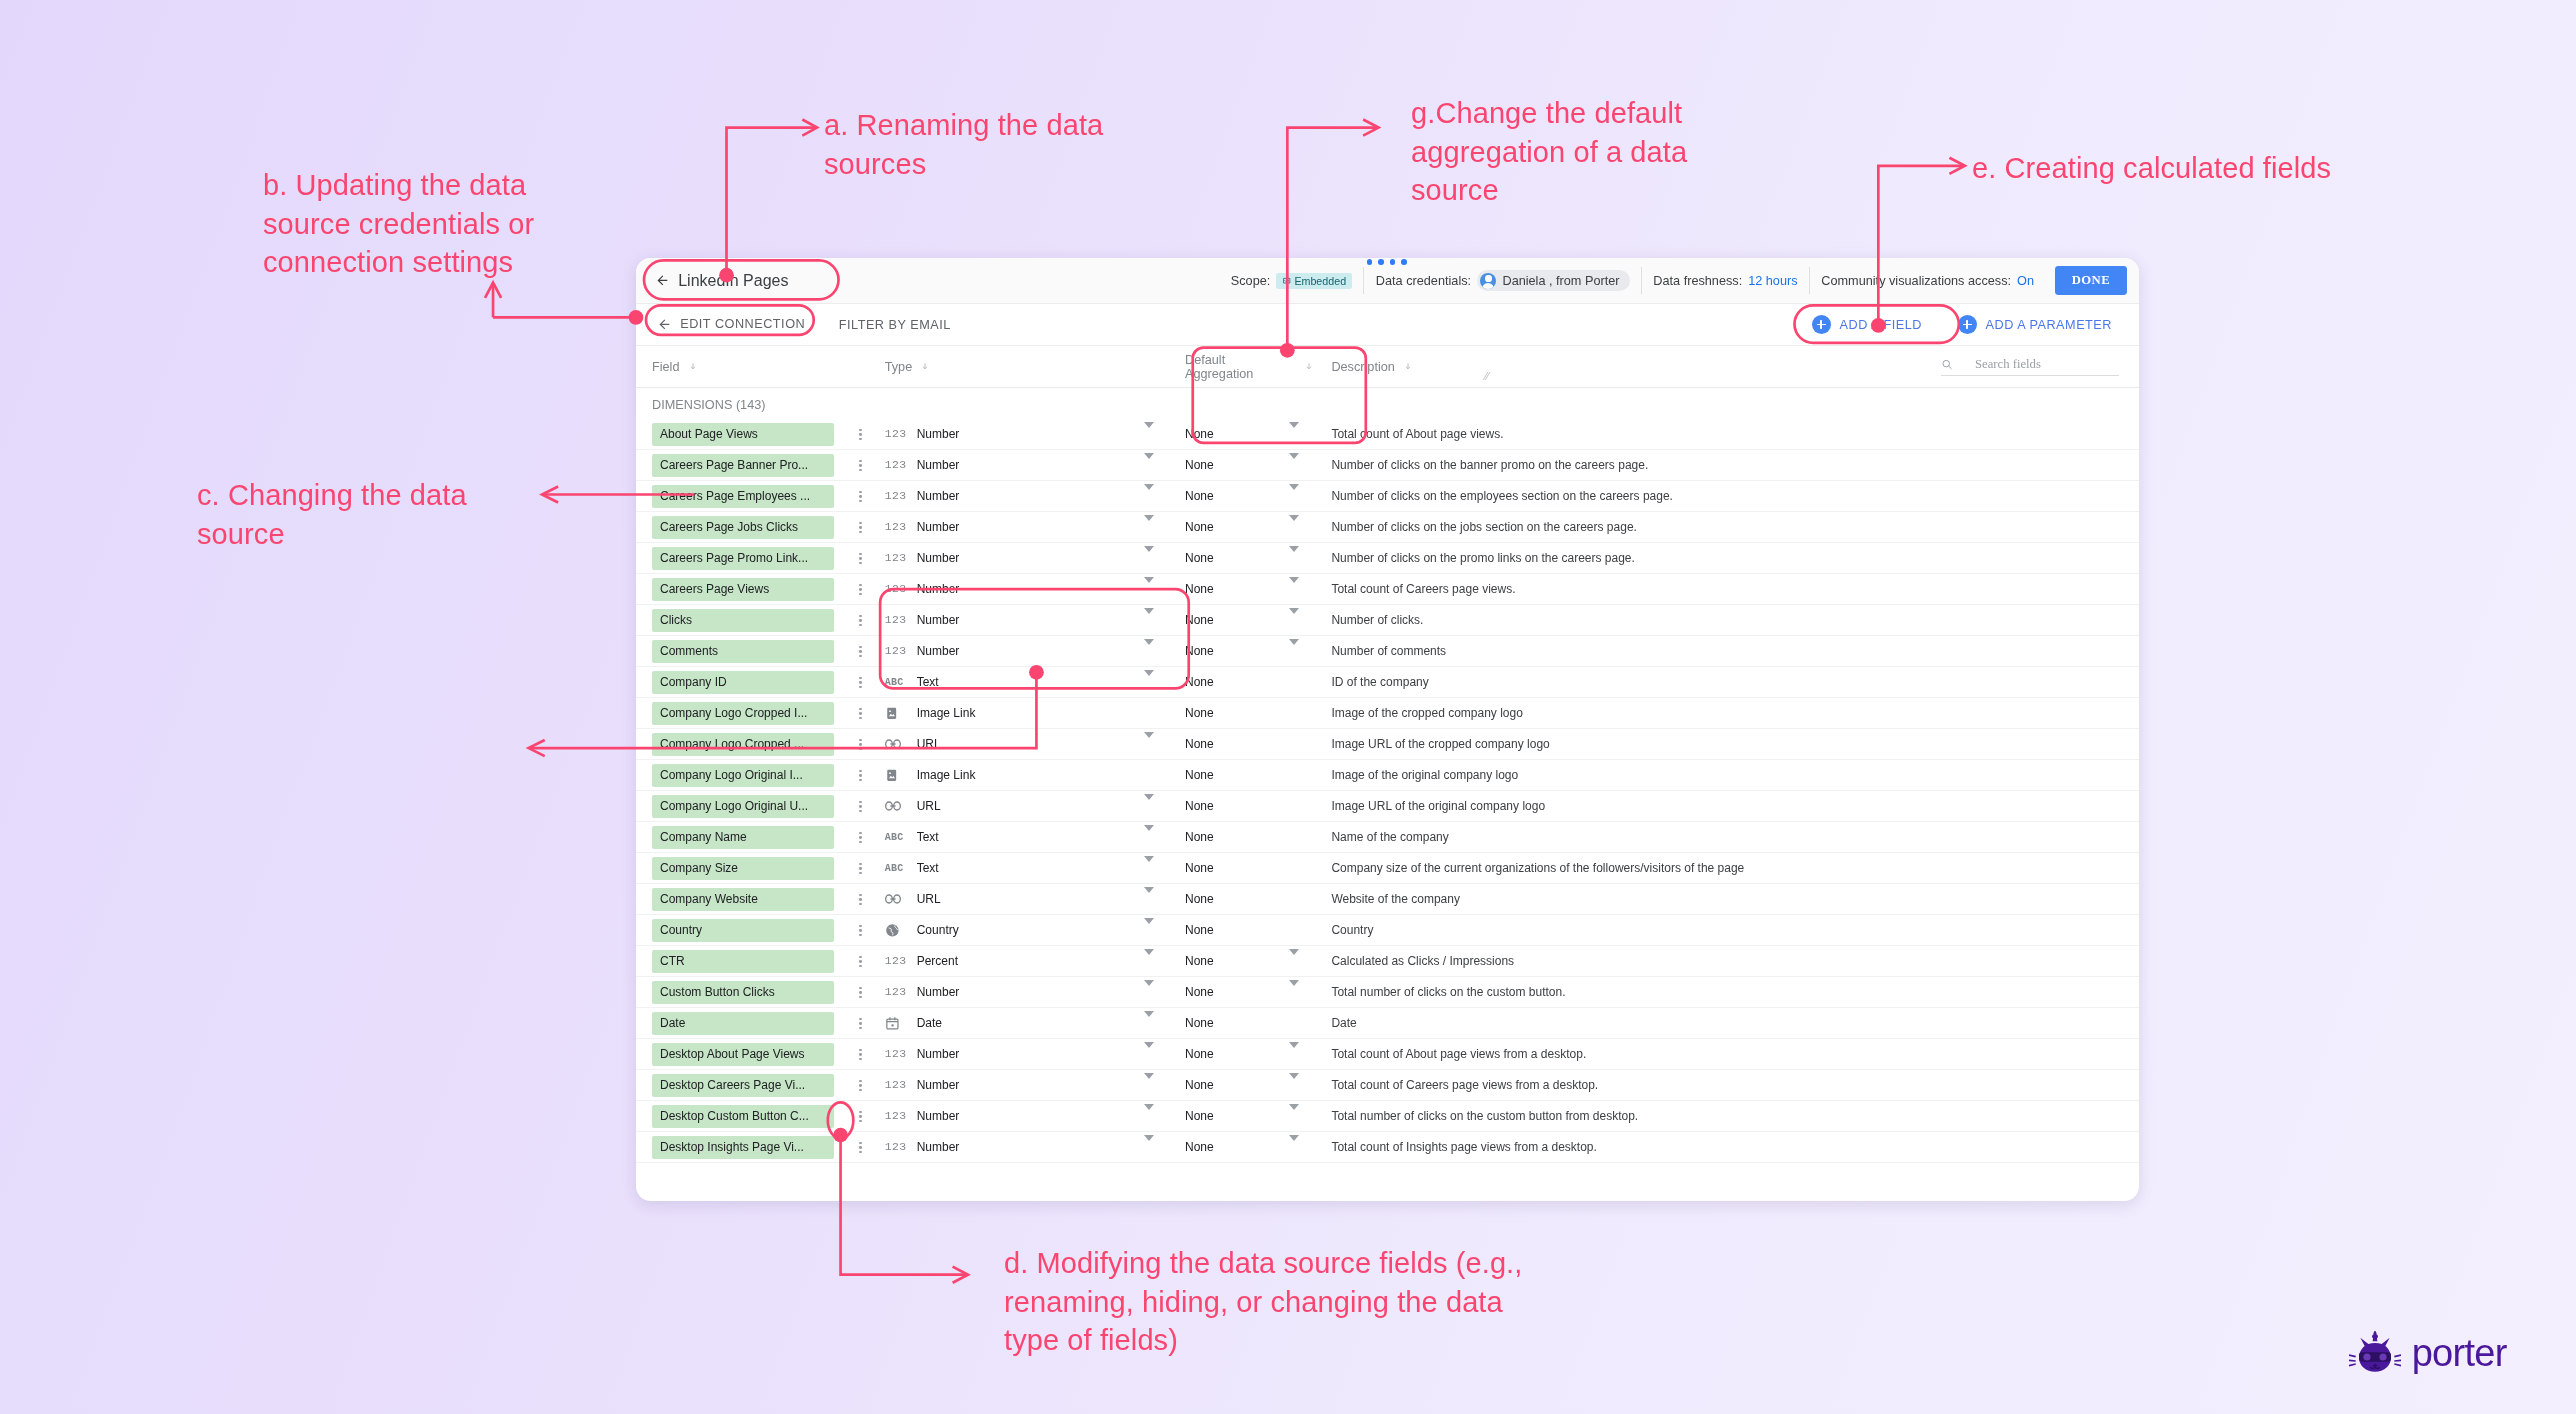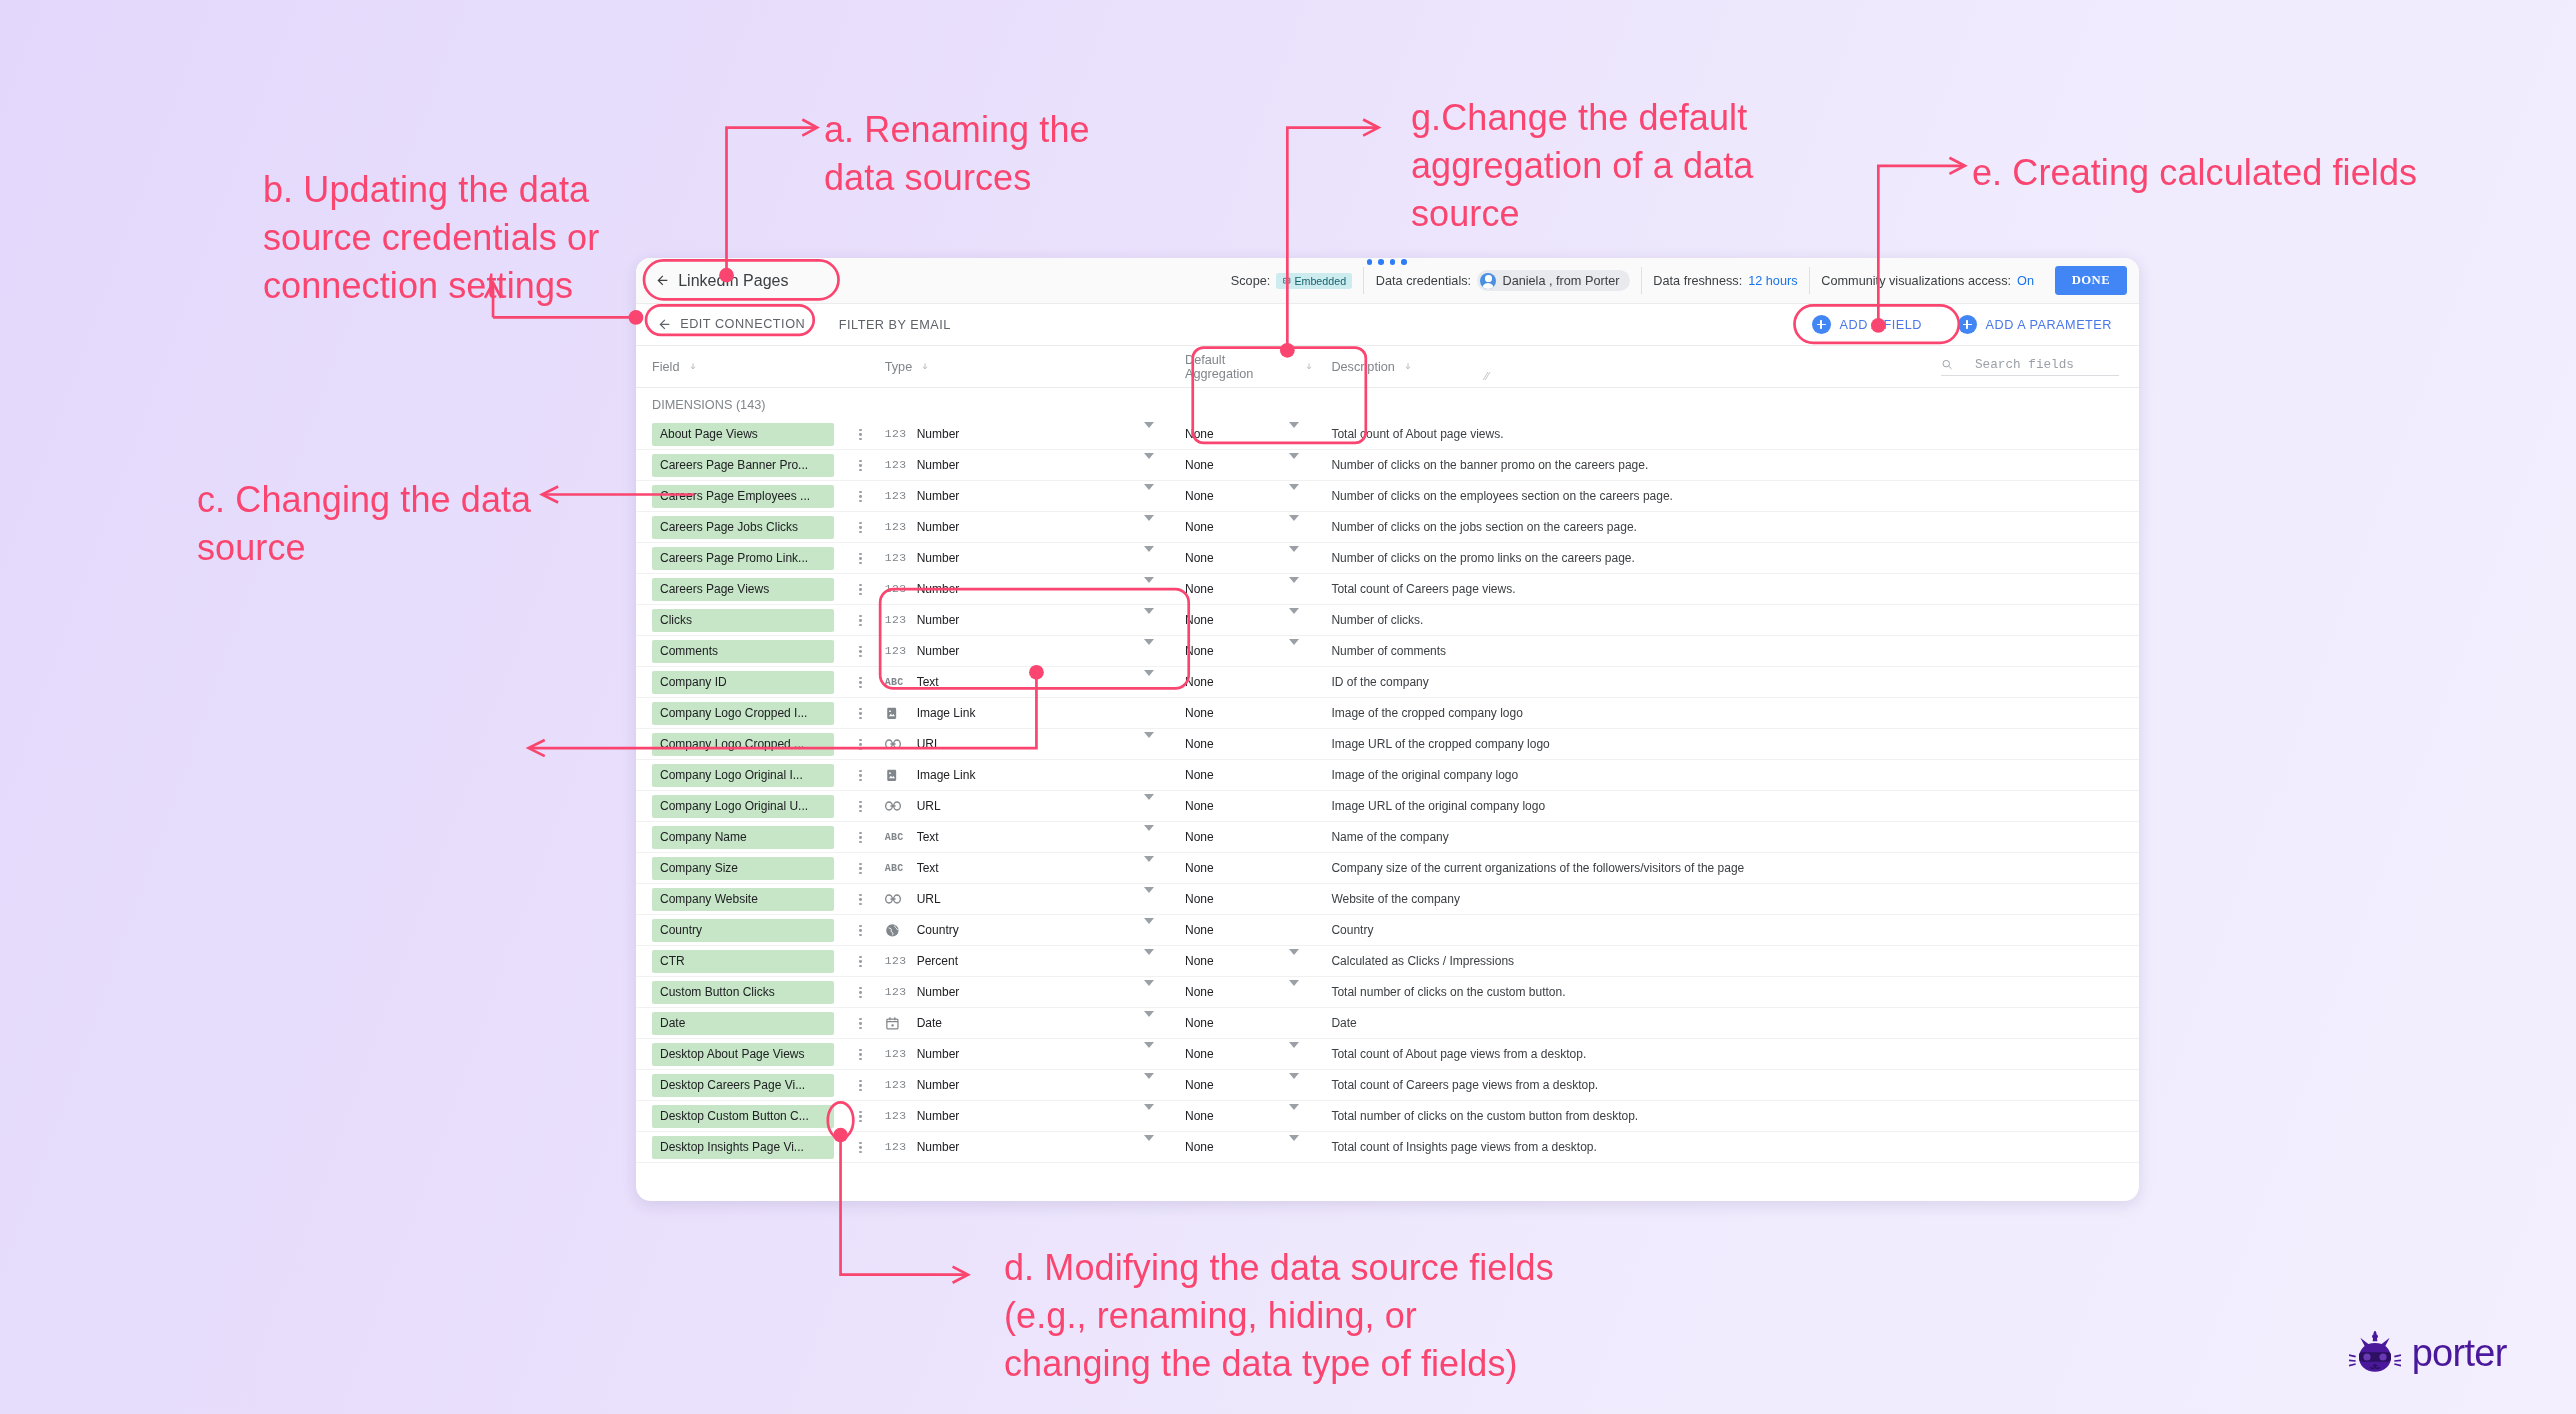--- a/index.html
+++ b/index.html
@@ -8,21 +8,21 @@
     font-family: "Liberation Sans", sans-serif;
     background: linear-gradient(110deg, #e3d8fb 0%, #e9e0fc 35%, #efeafd 65%, #f3effe 100%);
     position: relative;
   }
 
   
   #anno-svg { position: absolute; left: 0; top: 0; width: 2576px; height: 1415px; pointer-events: none; z-index: 30; }
   .anno-text {
     position: absolute;
     color: #f9456f;
-    font-size: 36px;
+    font-size: 29px;
     line-height: 1.33;
     font-weight: 400;
     letter-spacing: 0.1px;
     z-index: 31;
   }
 
   
   #app-window {
     position: absolute;
     left: 636px; top: 258px;
@@ -132,21 +132,21 @@
   }
   .colhdr > div { display: flex; align-items: center; gap: 8px; }
   .sort-arrow { width: 10px; height: 11.4px; opacity: .7; }
   .search-wrap {
     position: absolute; right: 20px; top: 10.7px;
     display: flex; align-items: center; gap: 9.4px;
     border-bottom: 0.7px solid #dadce0; padding-bottom: 3.4px; width: 178px;
   }
   .search-wrap input {
     border: none; outline: none; font-size: 12.7px; color: #5f6368;
-    font-family: Liberation Mono, monospace; background: transparent; width: 100%; margin-left: 14px;
+    font-family: Liberation Serif, serif; background: transparent; width: 100%; margin-left: 14px;
   }
   .search-wrap input::placeholder { color: #9aa0a6; }
   .resize-mark { position: absolute; left: 849px; bottom: 4.7px; color: #bdbdbd; font-size: 11.4px; }
 
   
   .section-label {
     font-size: 12.7px; color: #80868b;
     padding: 10px 0 7.4px 16px; background: #fff;
   }
 

